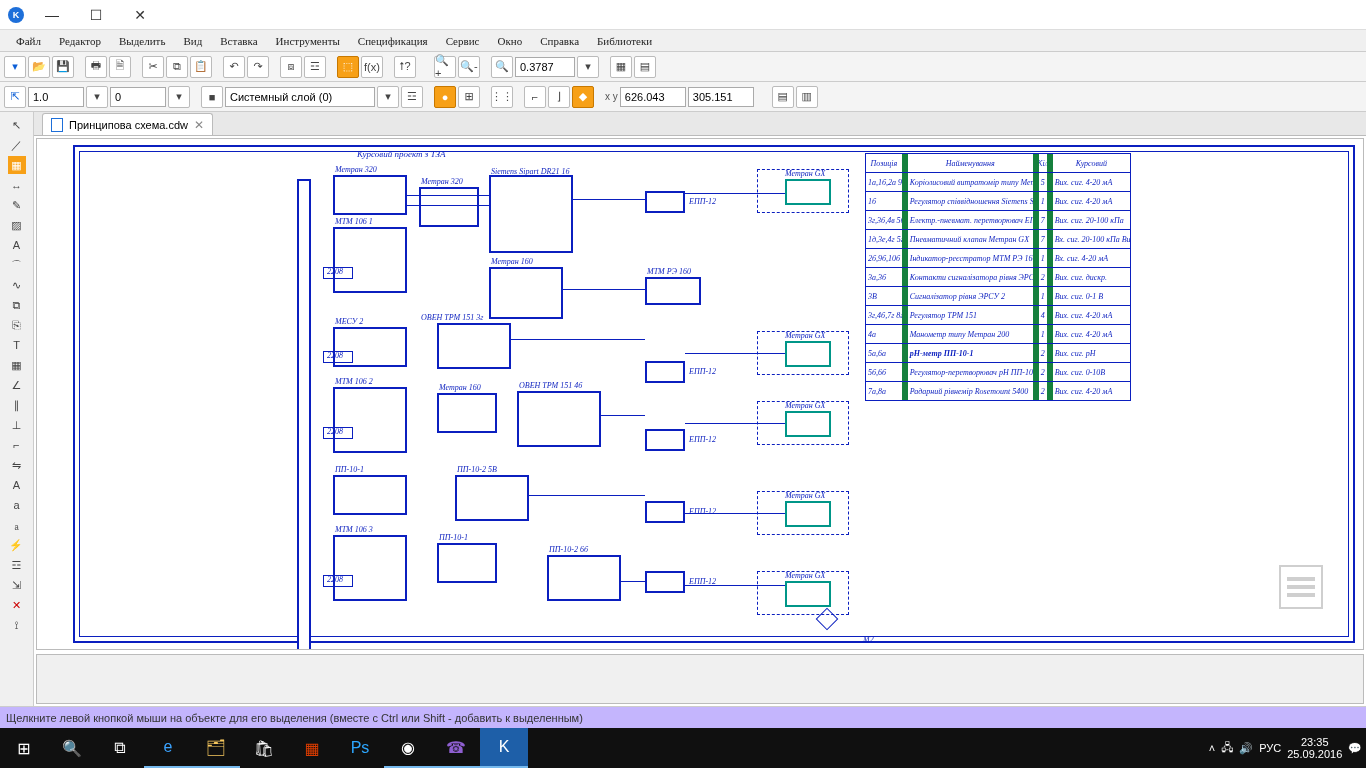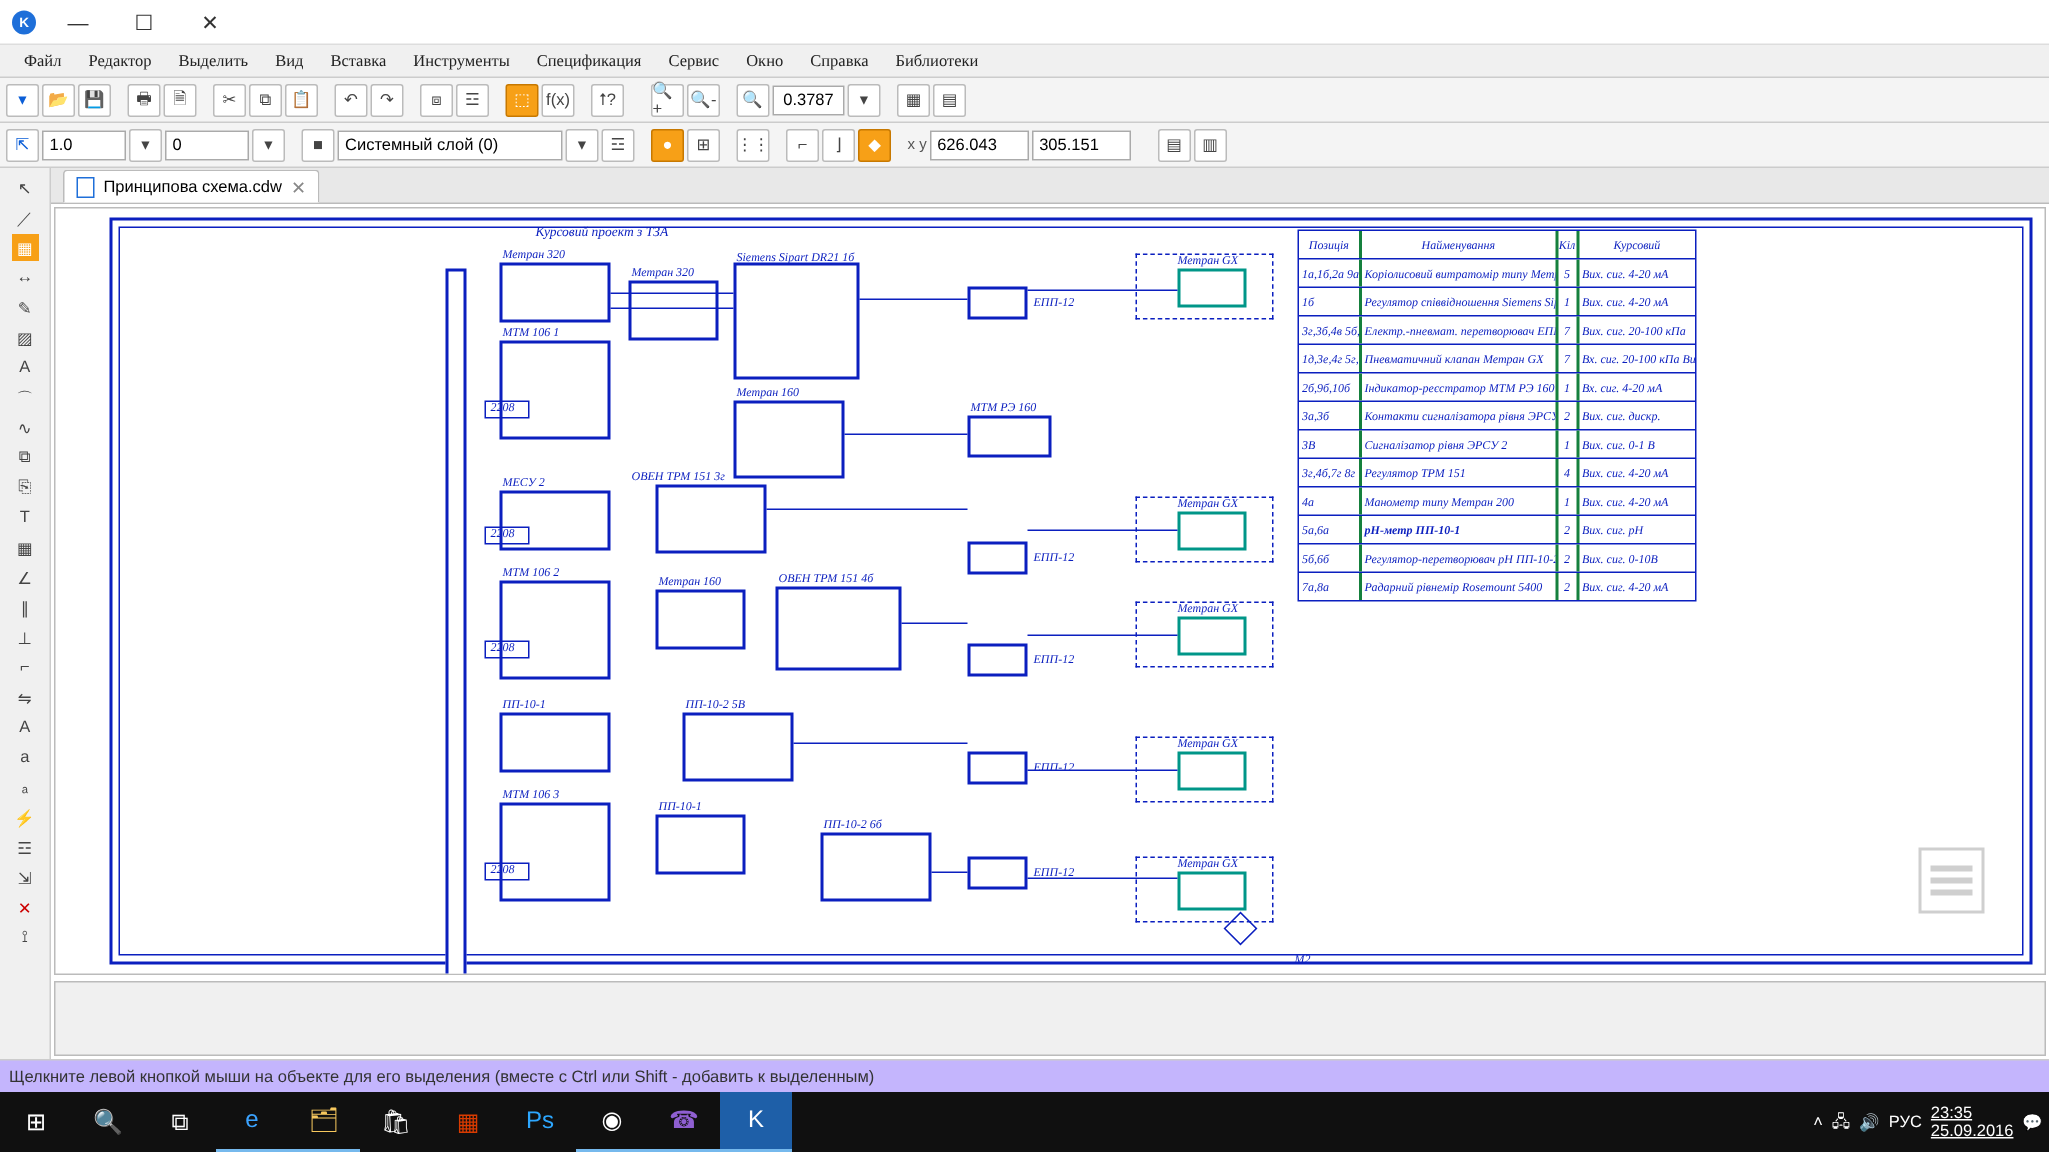--- a/index.html
+++ b/index.html
@@ -30,29 +30,29 @@
 .schematic-border{position:absolute;top:6px;left:36px;right:8px;bottom:6px;border:2px solid #0b1fbf;}
 .schematic-border .inner{position:absolute;top:4px;left:4px;right:4px;bottom:4px;border:1px solid #0b1fbf;}
 .block{position:absolute;border:2px solid #0b1fbf;background:#fff;}
 .wire{position:absolute;background:#0b1fbf;}
 .wire.h{height:1px;}
 .dashed-box{position:absolute;border:1px dashed #0b1fbf;}
 .lbl{position:absolute;font-family:"Times New Roman",serif;font-style:italic;font-size:8px;color:#0b1fbf;white-space:nowrap;}
 .tbl{position:absolute;border:1px solid #0b1fbf;}
 .tbl-row{display:flex;border-bottom:1px solid #0b1fbf;}
 .tbl-row:last-child{border-bottom:none;}
-.tbl-cell{border-right:2px solid #15803d;font-family:"Times New Roman",serif;font-style:italic;font-size:8px;color:#0b1fbf;padding:1px 2px;overflow:hidden;white-space:nowrap;display:flex;align-items:center;}
+.tbl-cell{border-right:6px solid #15803d;font-family:"Times New Roman",serif;font-style:italic;font-size:8px;color:#0b1fbf;padding:1px 2px;overflow:hidden;white-space:nowrap;display:flex;align-items:center;}
 .tbl-cell:last-child{border-right:none;}
 .bottom-panel{height:50px;background:#f0f0f0;border:1px solid #bbb;margin:2px;}
 .statusbar{height:22px;background:#c4b5fd;border-top:1px solid #ccc;display:flex;align-items:center;padding:0 6px;font-size:11px;color:#333;}
 .taskbar{height:40px;background:#101010;display:flex;align-items:center;padding:0 0;color:#fff;}
 .tk{width:48px;height:40px;display:flex;align-items:center;justify-content:center;font-size:16px;}
 .tk.active{border-bottom:2px solid #76b9ed;}
 .tray{margin-left:auto;display:flex;align-items:center;gap:6px;padding-right:4px;font-size:11px;}
-.tray .clock{text-align:left;line-height:1.1;font-size:11px;text-decoration:underline;}
+.tray .clock{text-align:center;line-height:1.1;font-size:11px;}
 .watermark{position:absolute;right:40px;bottom:40px;color:#b0b0b0;display:flex;align-items:center;gap:14px;}
 .watermark .wm-icon{width:44px;height:44px;border:2px solid #cfcfcf;position:relative;}
 .watermark .wm-icon:before{content:"";position:absolute;left:6px;right:6px;top:10px;height:4px;background:#cfcfcf;box-shadow:0 8px 0 #cfcfcf,0 16px 0 #cfcfcf;}
 .watermark .wm-txt .l1{font-size:18px;color:#8f8f8f;}
 .watermark .wm-txt .l2{font-size:11px;color:#aaa;}
 .diamond{position:absolute;width:16px;height:16px;border:1px solid #0b1fbf;transform:rotate(45deg);}
 .mini{position:absolute;width:30px;height:12px;border:1px solid #0b1fbf;}
 .tealbox{position:absolute;width:46px;height:26px;border:2px solid #009688;background:#fff;}
 </style>
 </head>
@@ -101,21 +101,21 @@
   <div class="sep"></div>
   <div class="tb orange">⬚</div>
   <div class="tb">f(x)</div>
   <div class="sep"></div>
   <div class="tb">⭡?</div>
   <div class="sep" style="width:14px"></div>
   <div class="tb">🔍+</div>
   <div class="tb">🔍-</div>
   <div class="sep"></div>
   <div class="tb">🔍</div>
-  <input style="width: 48px; text-align: center;" value="0.3787">
+  <input style="width: 60px;" value="0.3787">
   <div class="tb">▾</div>
   <div class="sep"></div>
   <div class="tb">▦</div>
   <div class="tb">▤</div>
 </div>
 
 <div class="toolbar">
   <div class="tb blue">⇱</div>
   <input style="width: 56px;" value="1.0">
   <div class="tb">▾</div>

